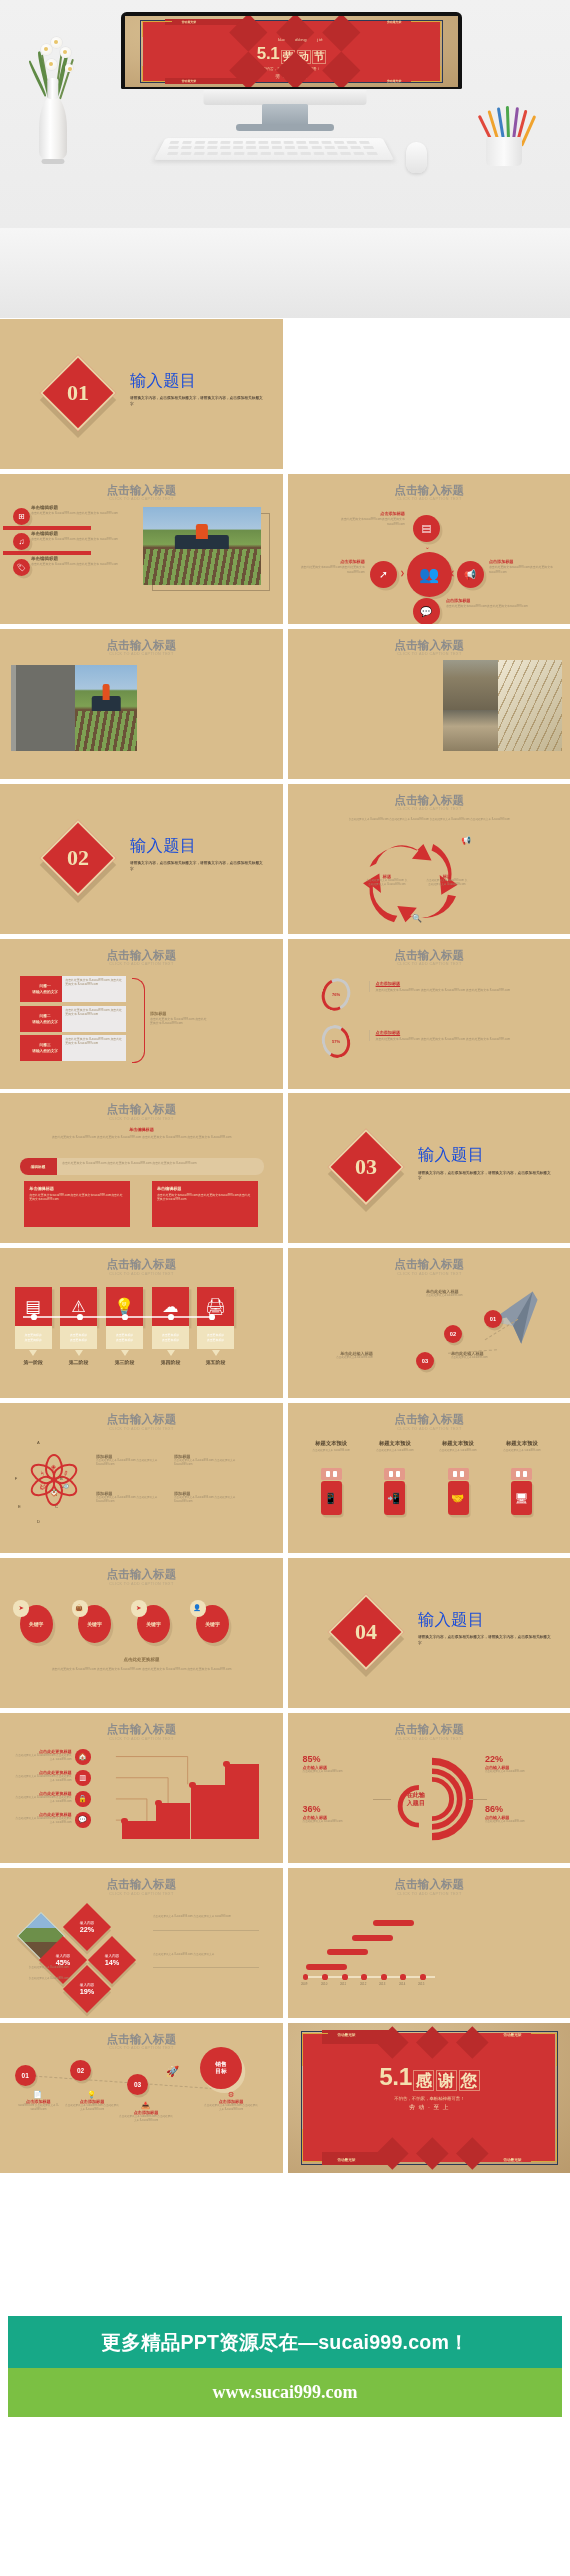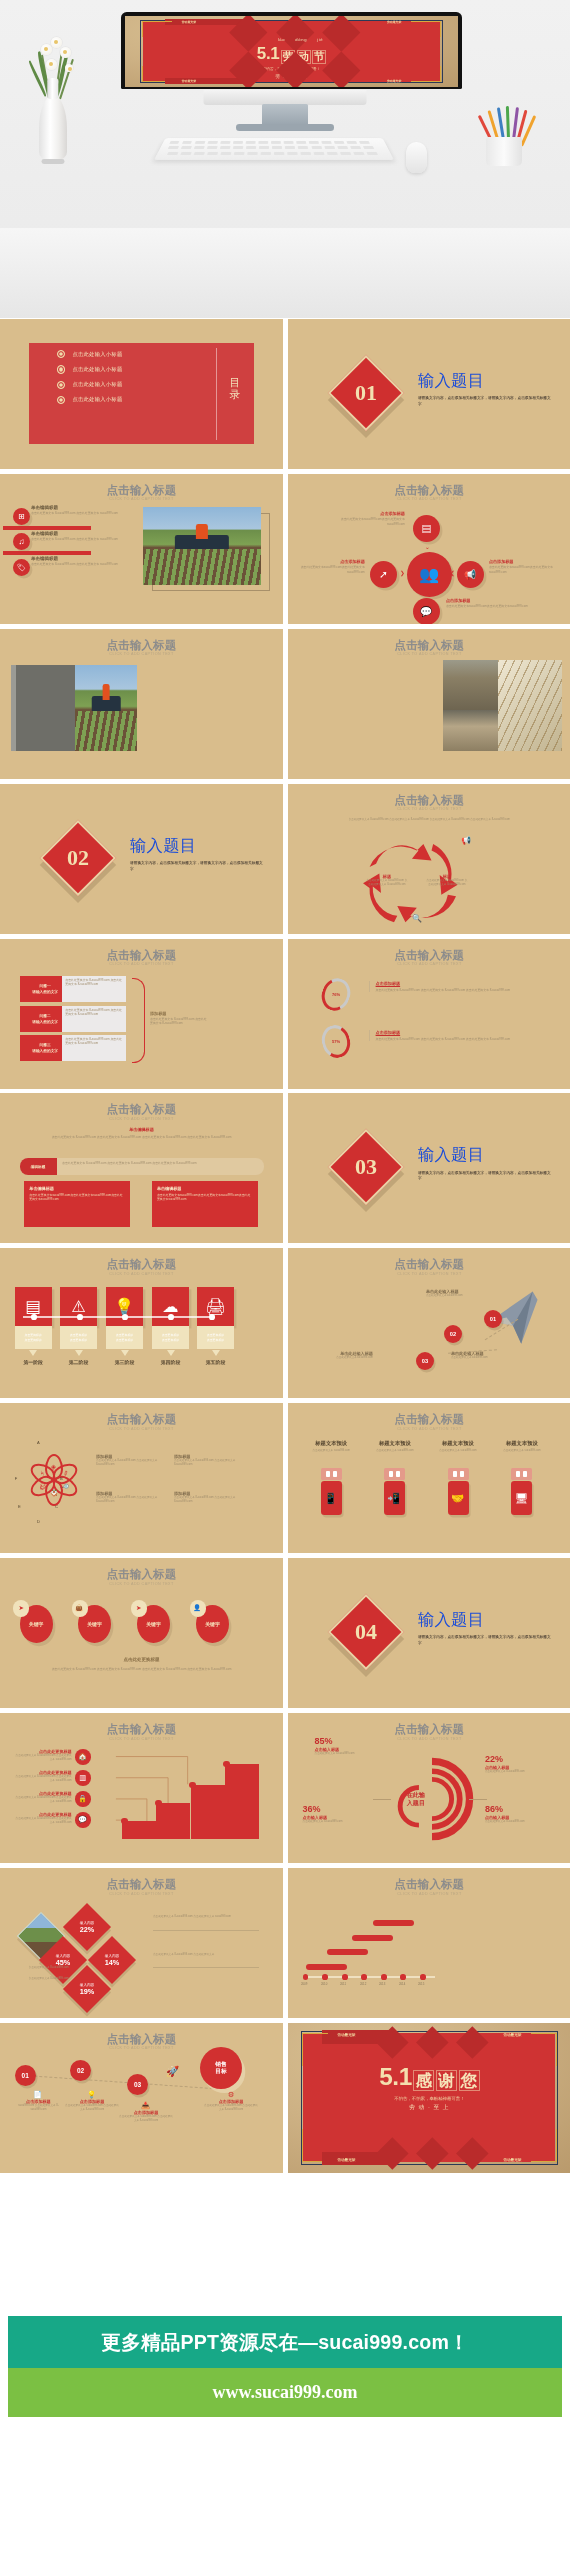--- a/index.html
+++ b/index.html
@@ -324,42 +324,20 @@
     <div class="pencil" style="left:512px;top:107px;background:#8e54a5;transform:rotate(7deg);"></div>
     <div class="pencil" style="left:516px;top:109px;background:#e0483c;transform:rotate(15deg);"></div>
     <div class="pencil" style="left:520px;top:113px;background:#f0a32e;transform:rotate(24deg);"></div>
     <div class="cup"></div>
   </div>
 </div>
 
 <div class="deck">
 
   <div class="row">
-    <div class="slide">
-      <div class="toc-card">
-        <div class="toc-row">
-            <span class="toc-dot"></span>
-            <span class="toc-txt">点击此处输入小标题</span>
-          </div>
-        <div class="toc-row">
-            <span class="toc-dot"></span>
-            <span class="toc-txt">点击此处输入小标题</span>
-          </div>
-        <div class="toc-row">
-            <span class="toc-dot"></span>
-            <span class="toc-txt">点击此处输入小标题</span>
-          </div>
-        <div class="toc-row">
-            <span class="toc-dot"></span>
-            <span class="toc-txt">点击此处输入小标题</span>
-          </div>
-        <div class="toc-div"></div>
-        <div class="toc-word">目录</div>
-      </div>
-    </div>
 
     <div class="slide">
       <div class="diamond" style="left:51px;top:47px;">
         <span>01</span>
       </div>
       <div style="position:absolute;left:130px;top:51px;width:134px;">
         <div class="big-red-title">输入题目</div>
         <div class="desc" style="margin-top:4.1px;">请替换文字内容，点击添加相关标题文字，请替换文字内容，点击添加相关标题文字</div>
       </div>
     </div>
@@ -854,21 +832,21 @@
           <path d="M60 26 A34 34 0 0 1 60 94" stroke-width="7"></path>
           <path d="M60 36 A24 24 0 0 1 60 84" stroke-width="6"></path>
           <path d="M44 46 A22 22 0 1 0 44 92" stroke-width="6"></path>
         </g>
       </svg>
       <div style="position:absolute;left:106px;top:78px;width:44px;text-align:center;color:#c62f2f;font-size:6.1px;font-weight:700;line-height:1.3;">
         <div>在此输</div>
           <div>入题目</div>
       </div>
 
-      <div style="position:absolute;left:14.7px;top:23px;width:70px;margin-left:12px;">
+      <div style="position:absolute;left:14.7px;top:41px;width:70px;">
         <div class="pct" style="position:relative;">85%</div>
         <div class="lbl" style="margin-top:0.8px;">点击输入标题</div>
         <div class="tiny2">点击此处更换文本 8-sucai999.com</div>
       </div>
       <div style="position:absolute;left:197px;top:41px;width:70px;">
         <div class="pct" style="position:relative;">22%</div>
         <div class="lbl" style="margin-top:0.8px;">点击输入标题</div>
         <div class="tiny2">点击此处更换文本 8-sucai999.com</div>
       </div>
       <div style="position:absolute;left:14.7px;top:91px;width:70px;">

